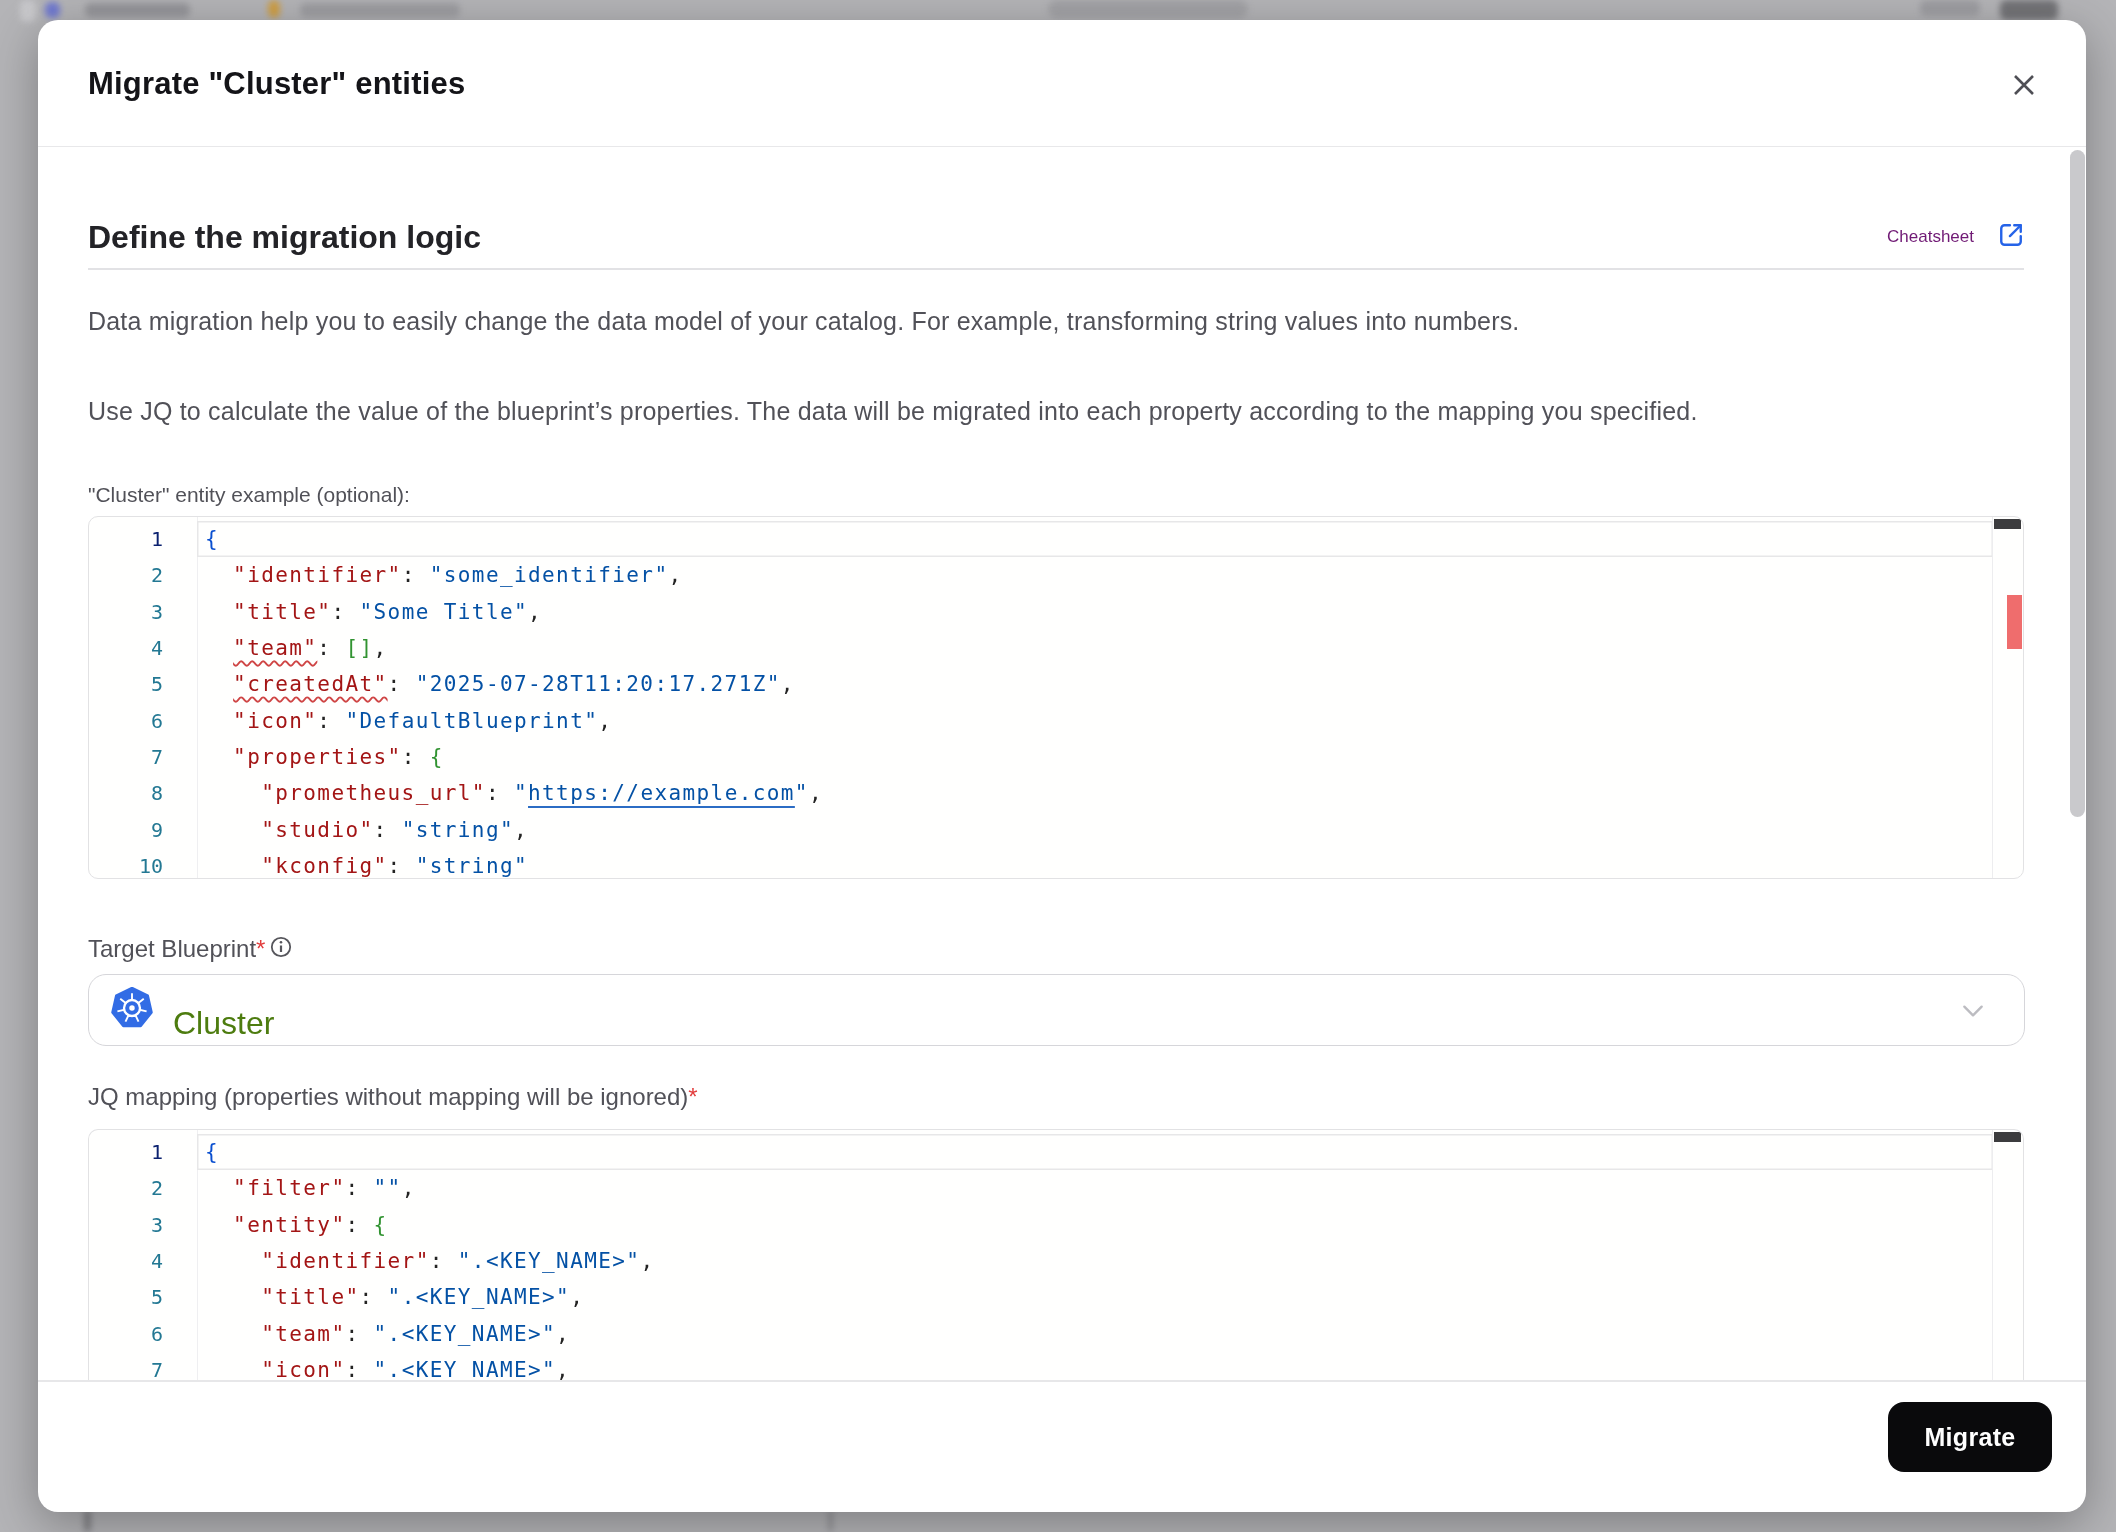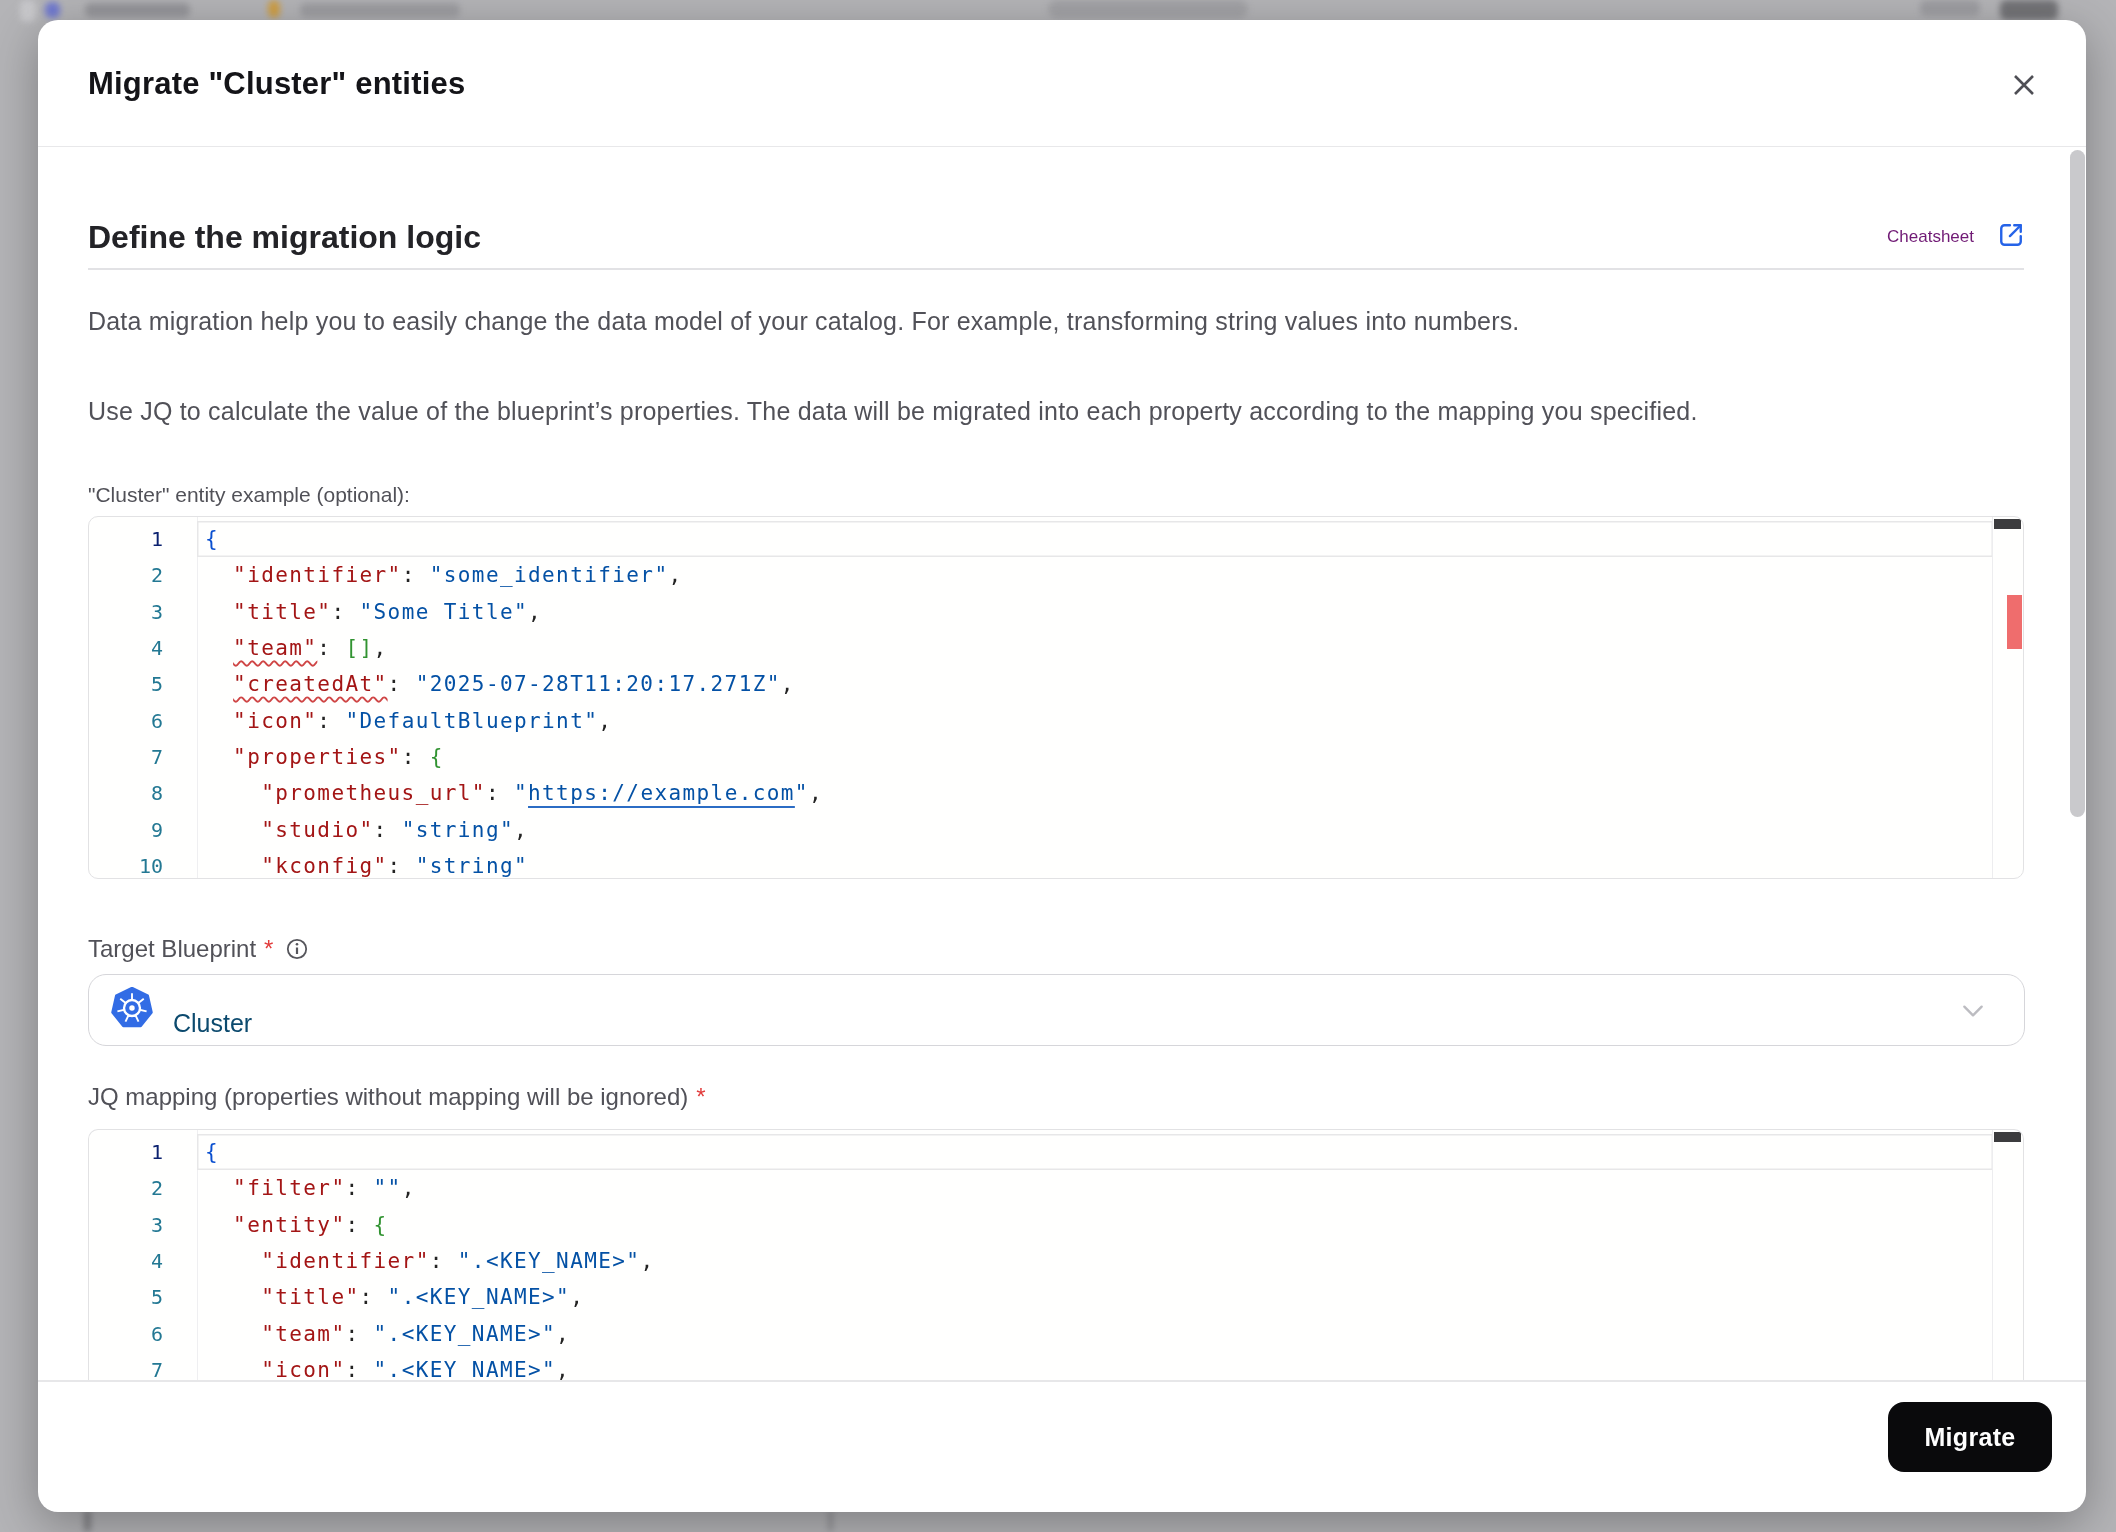--- a/index.html
+++ b/index.html
@@ -30,21 +30,21 @@
   .divider2 { position:absolute; left:50px; top:121px; width:1936px; height:0;
               border-top:2px solid #e2e2e5; }
 
   .para { position:absolute; left:50px; width:1950px; font-size:25px; color:#515158; letter-spacing:.2px; }
   .p1 { top:160px; }
   .p2 { top:250px; }
 
   .small-label { position:absolute; left:50px; font-size:21px; color:#515158; }
   .label-example { top:336px; }
   .field-label { position:absolute; left:50px; font-size:24px; color:#515158;
-                 display:flex; align-items:center; gap:8px; }
+                 display:flex; align-items:flex-start; }
   .label-target { top:788px; }
   .label-jq { top:936px; }
   .req { color:#e23c3c; }
   .info-icon { margin-left:4px; display:inline-flex; }
 
   
   .editor { position:absolute; left:50px; width:1936px; background:#fffffe;
             border:1.5px solid #e2e2e4; border-radius:10px; overflow:hidden;
             font-family:"DejaVu Sans Mono", monospace; }
   .editor-example { top:369px; height:363px; }
@@ -68,21 +68,21 @@
   .sg-link { text-decoration:underline; text-decoration-color:#2b6cc4; text-decoration-thickness:2px;
              text-underline-offset:6px; }
   .vthumb { position:absolute; right:2px; top:2px; width:27px; height:10px; background:#3c3c3e; }
   .err-marker { position:absolute; right:1px; top:78px; width:15px; height:54px; background:#ef6d6d; }
 
   
   .select-box { position:absolute; left:50px; top:827px; width:1937px; height:72px;
                 border:1.5px solid #d6d6da; border-radius:18px; background:#fff;
                 display:flex; align-items:center; cursor:pointer; }
   .select-box .k8s { margin-left:22px; flex:none; }
-  .select-value { margin-left:20px; font-size:25px; color:#0c4a6e;margin-top:27px; }
+  .select-value { margin-left:20px; font-size:32px; color:#4d7c0f;margin-top:27px; }
   .select-chevron { position:absolute; right:38px; top:26px; }
 
   
   .modal-scrollbar { position:absolute; right:1px; top:130px; width:15px; height:667px;
                      background:#c9c9cc; border-radius:8px; }
 
   
   .modal-footer { position:absolute; left:0; top:1360px; width:100%; height:113px;
                   border-top:2px solid #e7e7e9; background:#fff; border-radius:0 0 20px 20px; }
   .migrate-btn { position:absolute; right:34px; top:20px; width:164px; height:70px;

